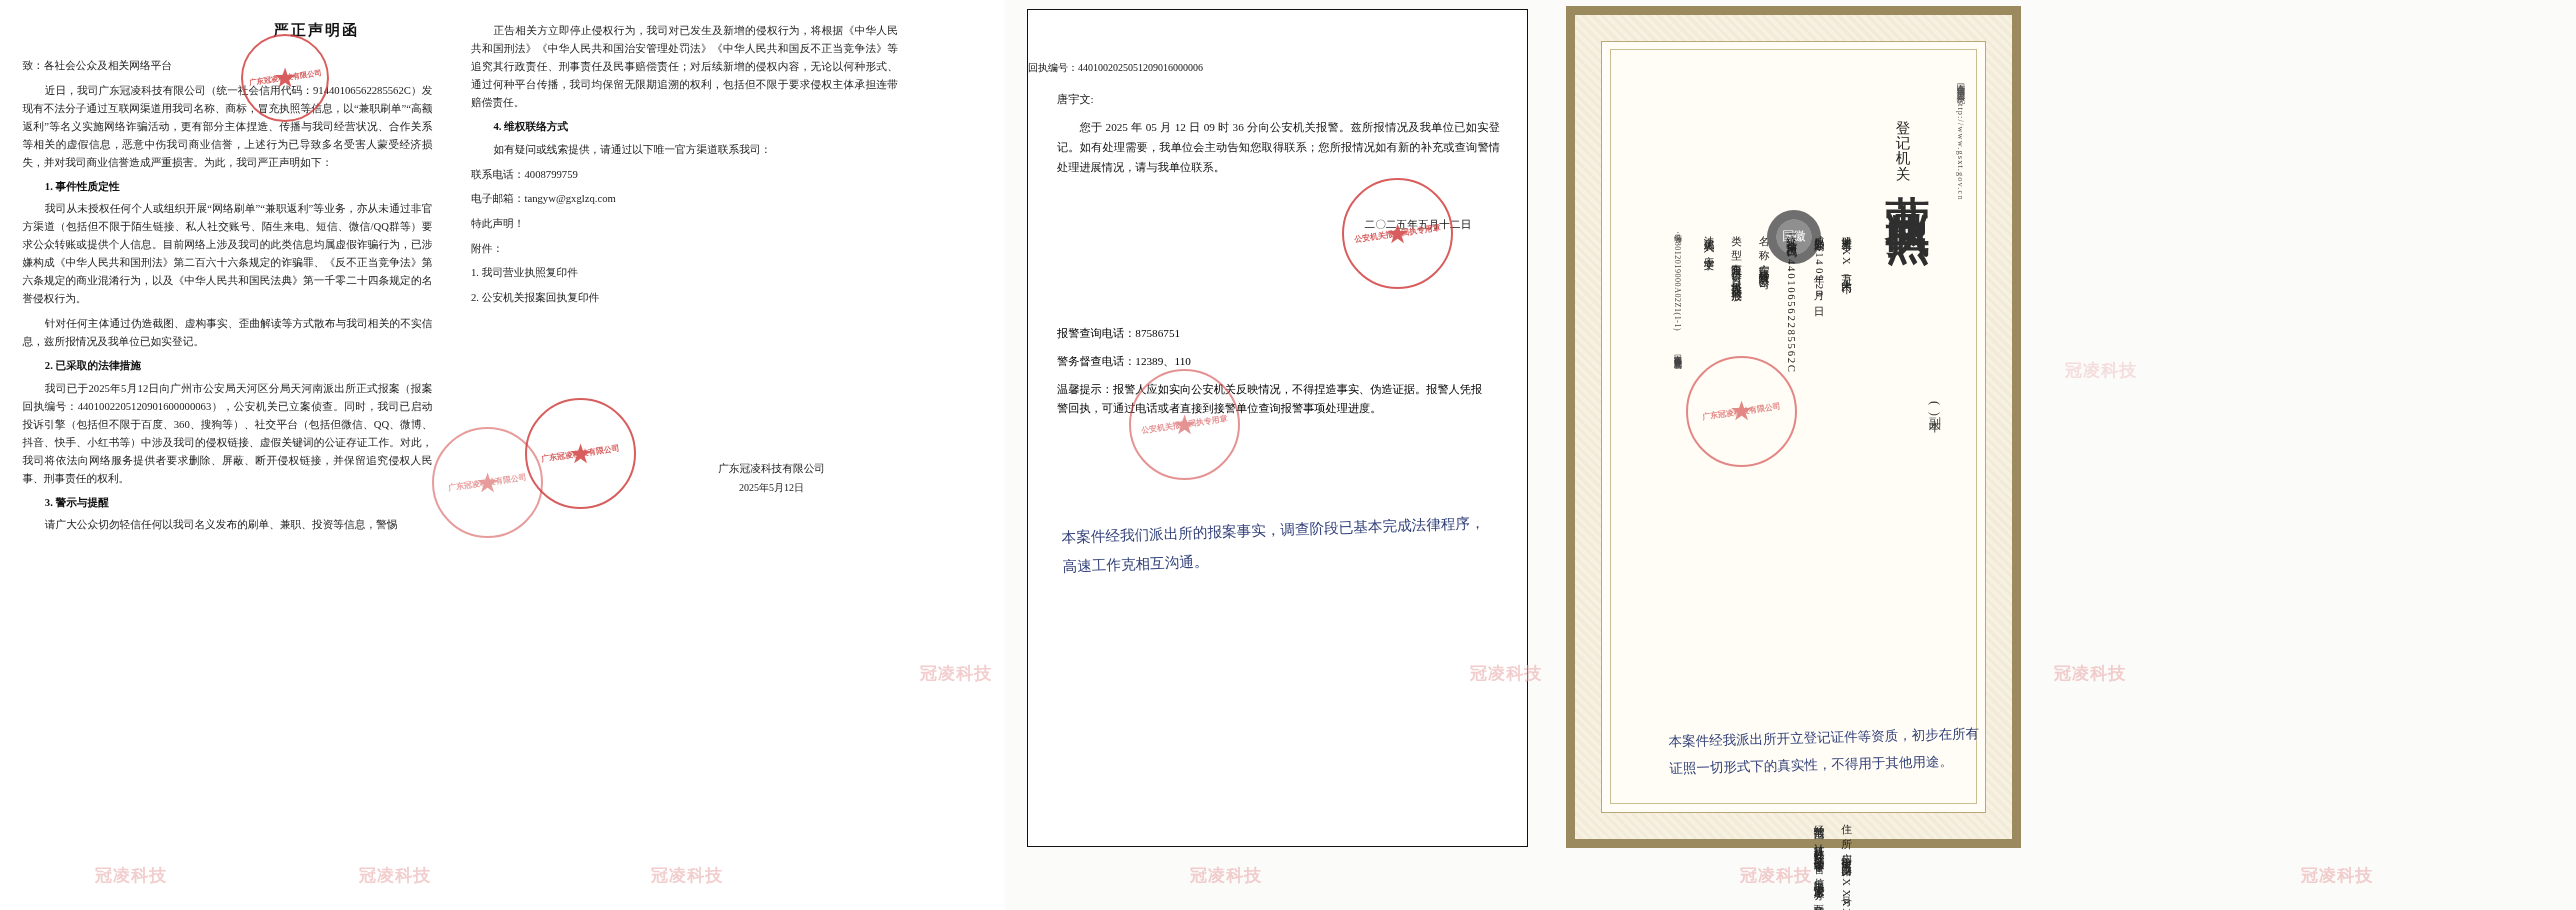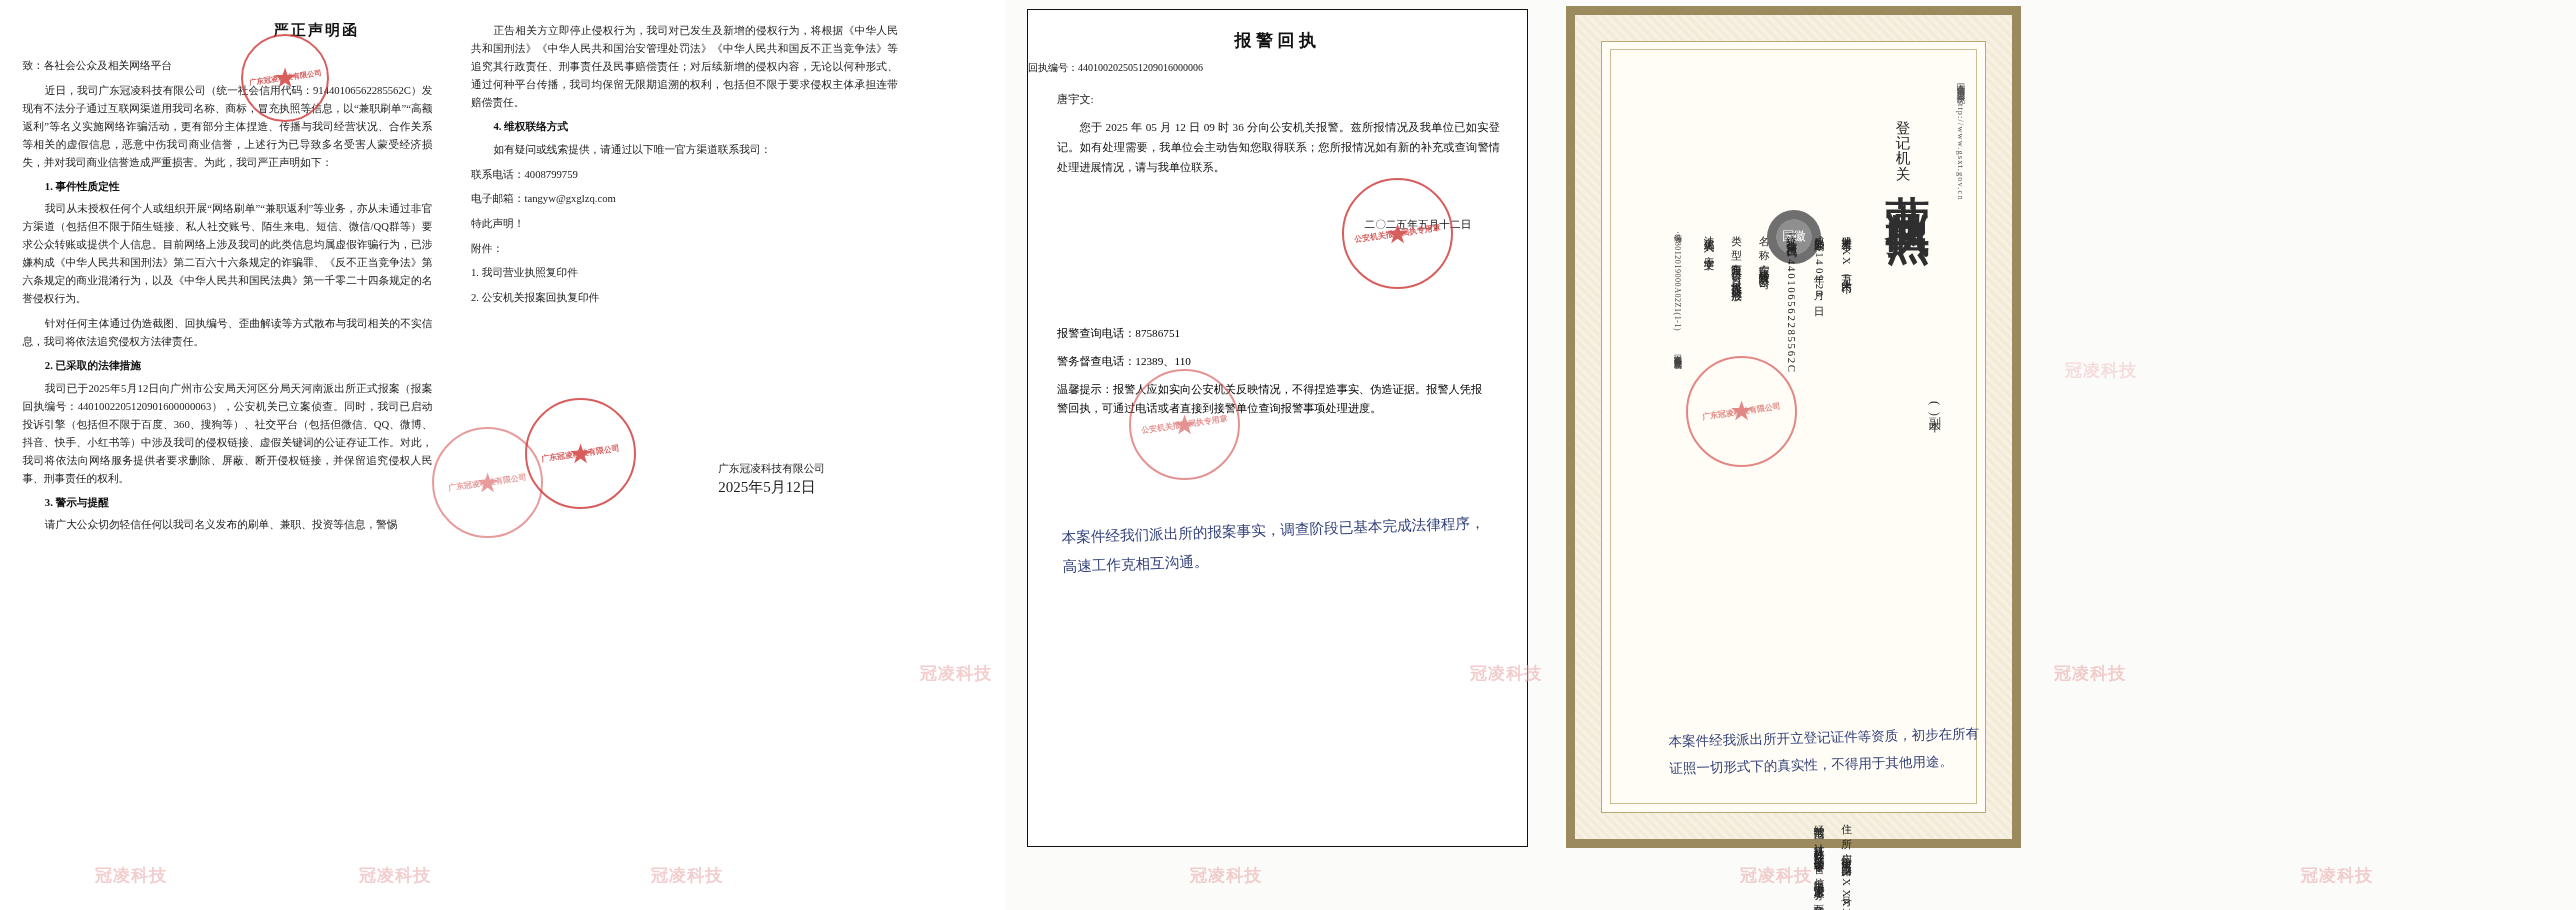--- a/index.html
+++ b/index.html
@@ -11,21 +11,21 @@
 
   
   .doc1{left:0;top:0;width:1005px;height:910px;background:#ffffff;text-decoration:underline;}
   .d1title{position:absolute;left:224px;top:21.3px;width:185px;text-align:center;font-size:15px;font-weight:bold;letter-spacing:2.2px;color:#111;}
   .d1colL{position:absolute;left:22.4px;top:56px;width:410px;}
   .d1colR{position:absolute;left:471px;top:21.3px;width:427px;}
   .d1 p{margin:0 0 6.7px 0;font-size:10.7px;line-height:18px;color:#1a1a1a;text-align:justify;}
   .d1 p.ind{text-indent:22.4px;}
   .d1 h3{margin:9px 0 5.6px 0;font-size:10.7px;font-weight:bold;text-indent:22.4px;color:#111;}
   .sign{position:absolute;right:67px;text-align:left;font-size:10.7px;line-height:19px;color:#1a1a1a;}
-  .signdate{font-size:15px;}
+  .signdate{font-size:10px;text-align:center;}
 
   
   .stamp{position:absolute;border-radius:50%;border:2.2px solid #d03a3a;color:#d03a3a;opacity:.82;
          display:flex;align-items:center;justify-content:center;text-align:center;
          font-family:"Liberation Serif",serif;font-weight:bold;}
   .stamp .inner{transform:rotate(-8deg);line-height:1.15;}
   .stamp .star{position:absolute;left:50%;top:50%;transform:translate(-50%,-50%);font-size:23.6px;color:#d03a3a;}
   .stamp-sm{width:84px;height:84px;font-size:7.3px;}
   .stamp-md{width:107px;height:107px;font-size:7.9px;}
 
@@ -74,21 +74,21 @@
 <div class="page">
 
   <div class="sheet doc1">
     <div class="d1title">严正声明函</div>
 
     <div class="d1 d1colL">
       <p>致：各社会公众及相关网络平台</p>
       <p class="ind">近日，我司广东冠凌科技有限公司（统一社会信用代码：91440106562285562C）发现有不法分子通过互联网渠道用我司名称、商标，冒充执照等信息，以“兼职刷单”“高额返利”等名义实施网络诈骗活动，更有部分主体捏造、传播与我司经营状况、合作关系等相关的虚假信息，恶意中伤我司商业信誉，上述行为已导致多名受害人蒙受经济损失，并对我司商业信誉造成严重损害。为此，我司严正声明如下：</p>
       <h3>1. 事件性质定性</h3>
       <p class="ind">我司从未授权任何个人或组织开展“网络刷单”“兼职返利”等业务，亦从未通过非官方渠道（包括但不限于陌生链接、私人社交账号、陌生来电、短信、微信/QQ群等）要求公众转账或提供个人信息。目前网络上涉及我司的此类信息均属虚假诈骗行为，已涉嫌构成《中华人民共和国刑法》第二百六十六条规定的诈骗罪、《反不正当竞争法》第六条规定的商业混淆行为，以及《中华人民共和国民法典》第一千零二十四条规定的名誉侵权行为。</p>
-      <p class="ind">针对任何主体通过伪造截图、回执编号、歪曲解读等方式散布与我司相关的不实信息，我司将依法追究侵权方法律责任。</p>
+      <p class="ind">针对任何主体通过伪造截图、虚构事实、歪曲解读等方式散布与我司相关的不实信息，兹所报情况及我单位已如实登记。</p>
       <h3>2. 已采取的法律措施</h3>
       <p class="ind">我司已于2025年5月12日向广州市公安局天河区分局天河南派出所正式报案（报案回执编号：4401002205120901600000063），公安机关已立案侦查。同时，我司已启动投诉引擎（包括但不限于百度、360、搜狗等）、社交平台（包括但微信、QQ、微博、抖音、快手、小红书等）中涉及我司的侵权链接、虚假关键词的公证存证工作。对此，我司将依法向网络服务提供者要求删除、屏蔽、断开侵权链接，并保留追究侵权人民事、刑事责任的权利。</p>
       <h3>3. 警示与提醒</h3>
       <p class="ind">请广大公众切勿轻信任何以我司名义发布的刷单、兼职、投资等信息，警惕</p>
     </div>
 
     <div class="d1 d1colR">
       <p class="ind">正告相关方立即停止侵权行为，我司对已发生及新增的侵权行为，将根据《中华人民共和国刑法》《中华人民共和国治安管理处罚法》《中华人民共和国反不正当竞争法》等追究其行政责任、刑事责任及民事赔偿责任；对后续新增的侵权内容，无论以何种形式、通过何种平台传播，我司均保留无限期追溯的权利，包括但不限于要求侵权主体承担连带赔偿责任。</p>
       <h3>4. 维权联络方式</h3>
       <p class="ind">如有疑问或线索提供，请通过以下唯一官方渠道联系我司：</p>
@@ -113,21 +113,20 @@
       <div class="inner">广东冠凌科技有限公司</div>
       <div class="star">★</div>
     </div>
     <div class="stamp stamp-md" style="left:432px;top:427px;opacity:.5;">
       <div class="inner">广东冠凌科技有限公司</div>
       <div class="star">★</div>
     </div>
   </div>
 
   <div class="sheet doc2">
-    <div class="d2title">报警回执</div>
     <div class="d2sub">
       <span>回执编号：</span><span>4401002025051209016000006</span>
     </div>
 
     <div class="d2body">
       <p>唐宇文:</p>
       <p class="ind">您于 2025 年 05 月 12 日 09 时 36 分向公安机关报警。兹所报情况及我单位已如实登记。如有处理需要，我单位会主动告知您取得联系；您所报情况如有新的补充或查询警情处理进展情况，请与我单位联系。</p>
     </div>
 
     <div class="d2sig">

